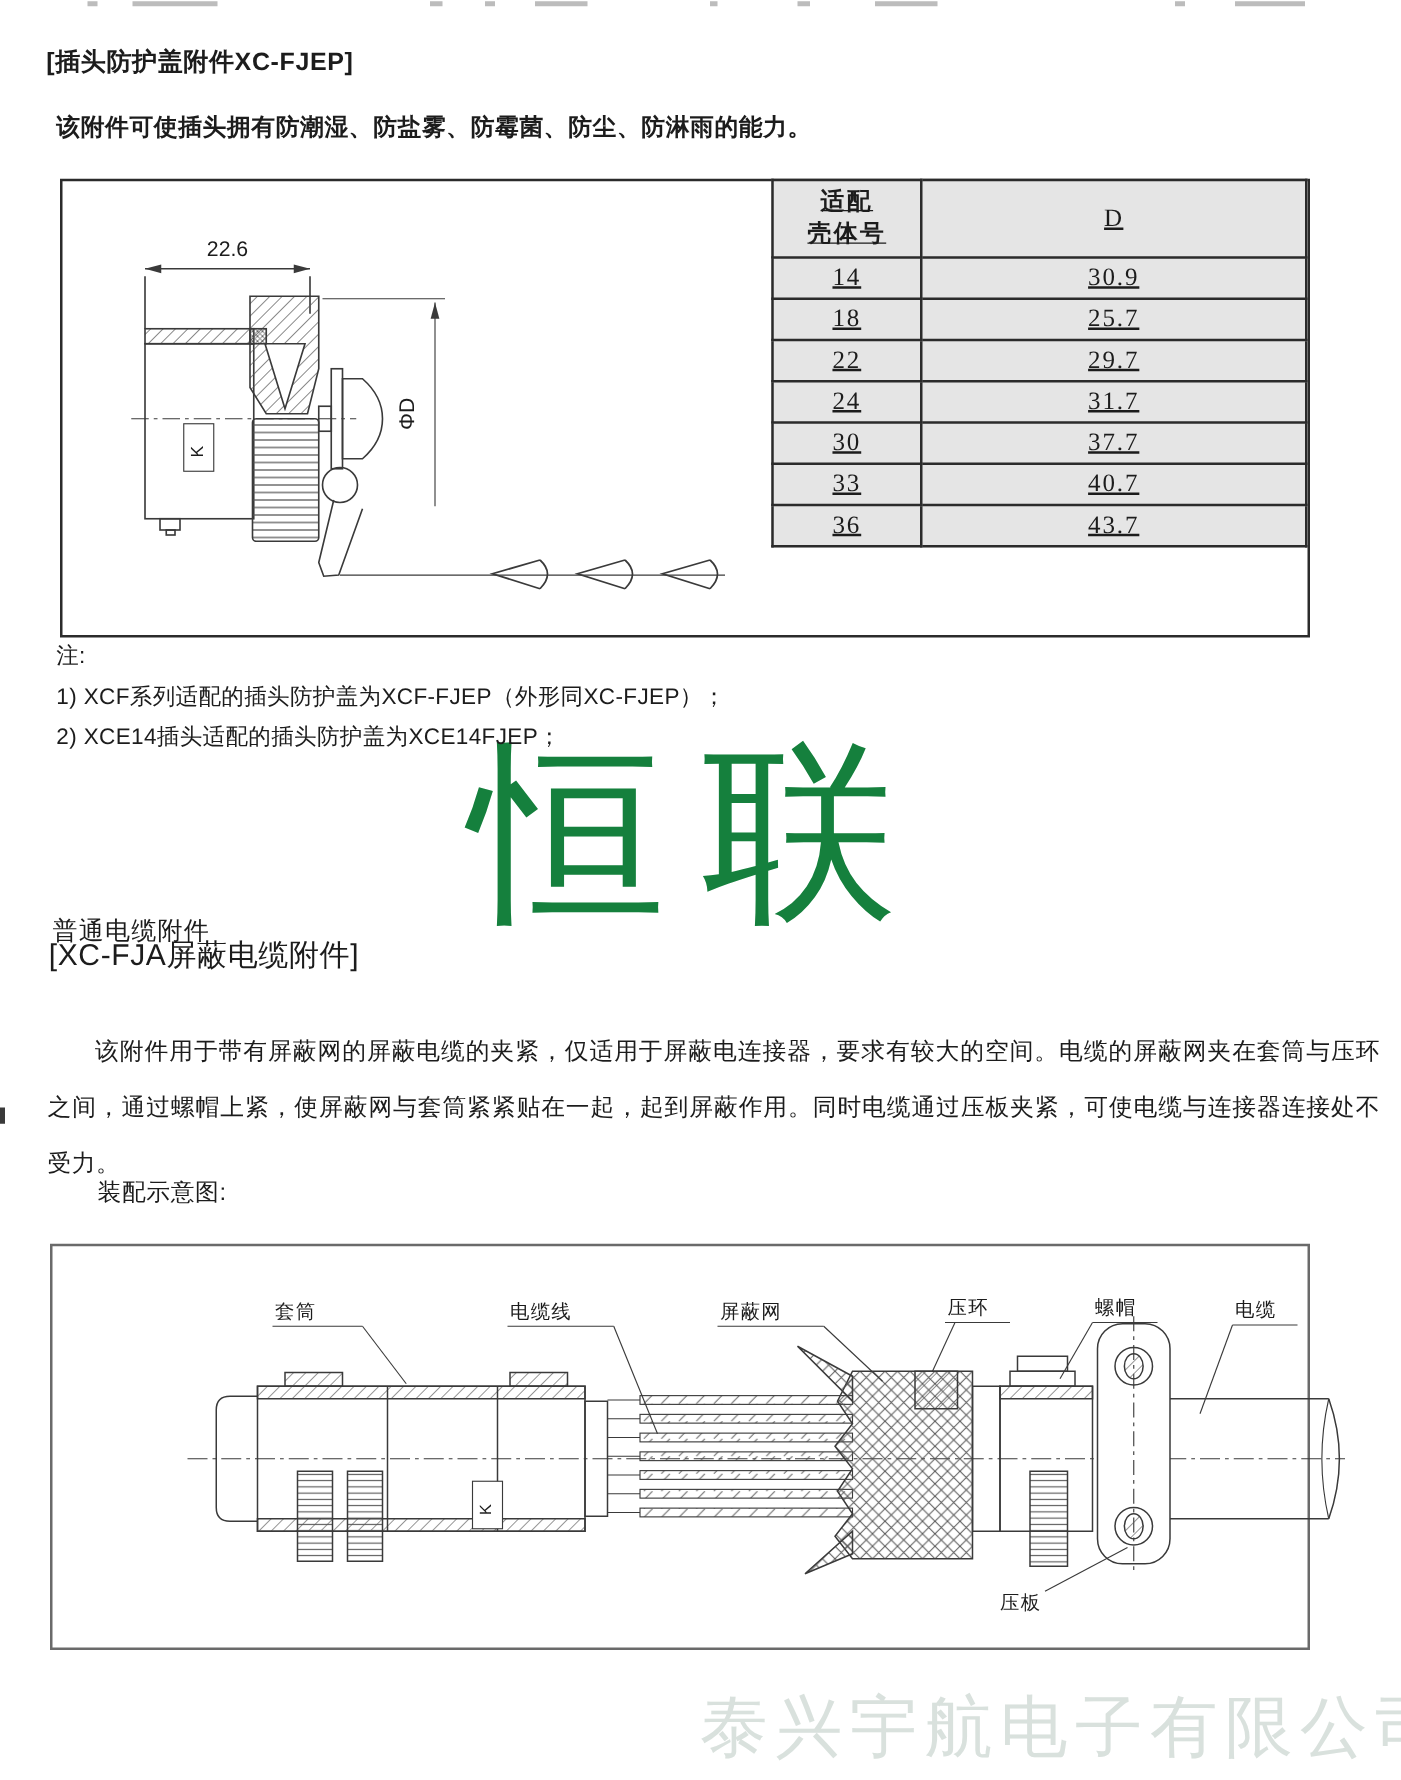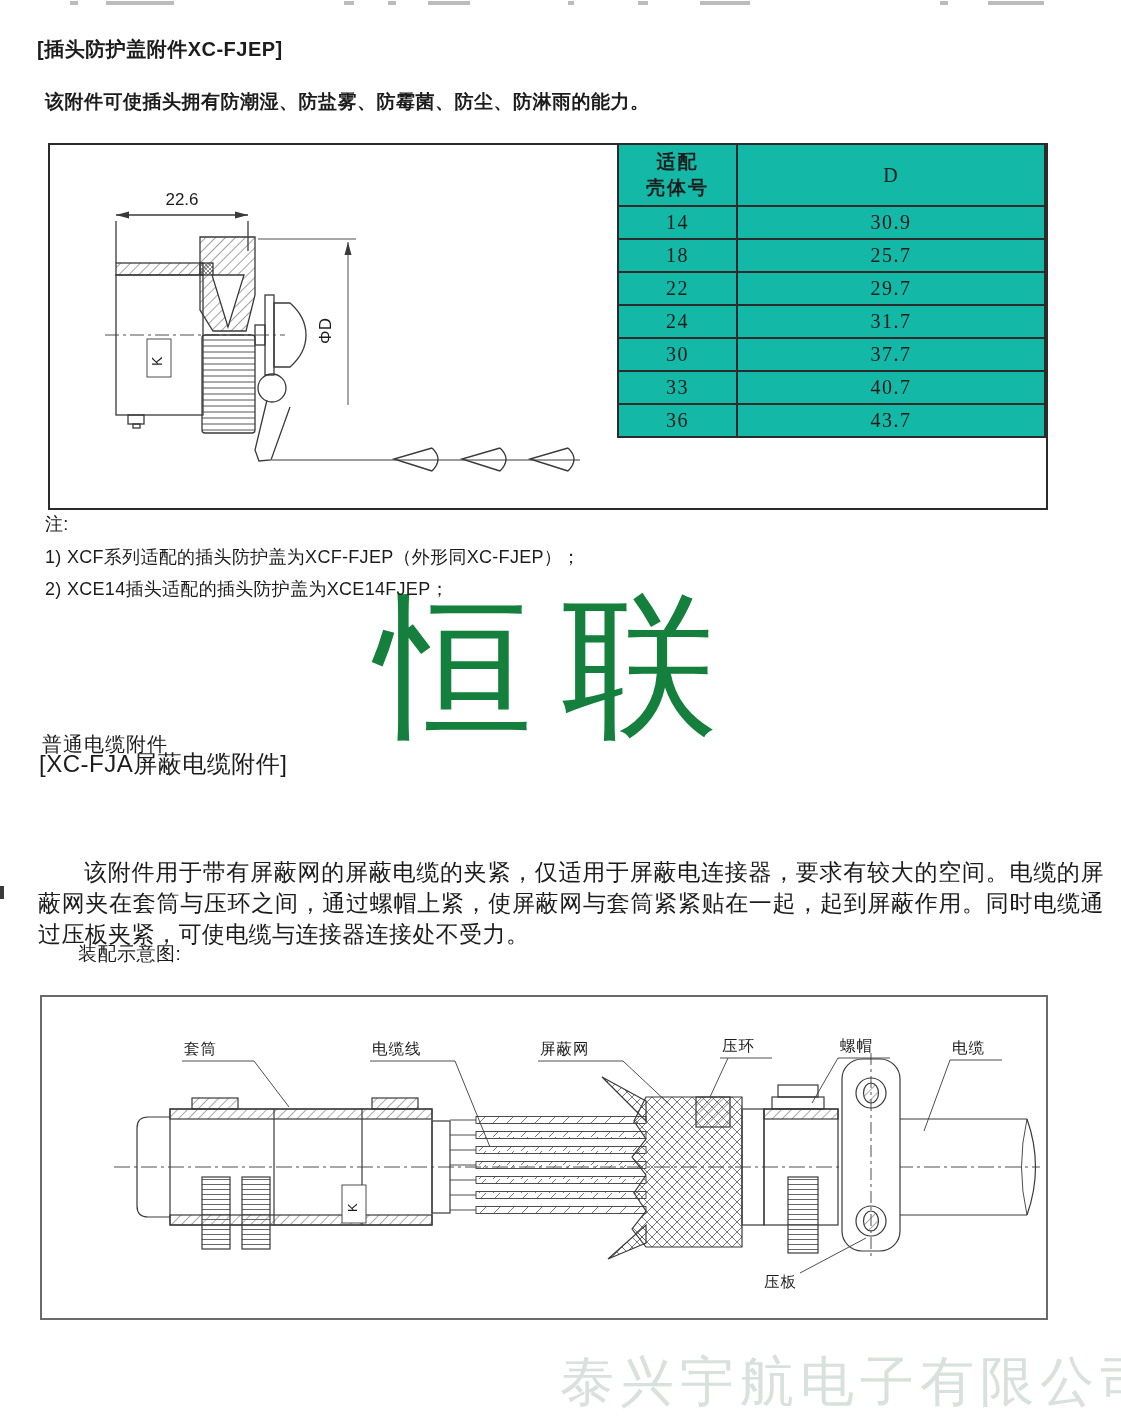--- a/index.html
+++ b/index.html
@@ -24,38 +24,38 @@
   .edge-mark { position:absolute; left:0; top:886px; width:4px; height:13px; background:#3a3a3a; }
 
   .content { position:absolute; inset:0; z-index:1; }
 
   .bracket-title { position:absolute; left:37px; top:36px; font-size:20px; font-weight:bold; letter-spacing:0.5px; }
   .intro { position:absolute; left:45px; top:89px; font-size:19px; font-weight:bold; letter-spacing:0.5px; }
 
   .fig1-frame { position:absolute; left:48px; top:143px; width:1000px; height:367px; border:2px solid #2b2b2b; box-sizing:border-box; background:transparent; }
   .fig1-svg { position:absolute; left:0; top:0; }
 
-  .spec-table { position:absolute; left:567px; top:-2px; border-collapse:collapse; background:#14b8a6;
-                font-family:"Liberation Serif", serif; }
+  .spec-table { position:absolute; left:567px; top:-2px; border-collapse:collapse; background:#e5e5e5;
+                font-family:"Liberation Serif", serif;text-decoration:underline; }
   .spec-table td, .spec-table th { border:2px solid #2b2b2b; text-align:center; padding:0; }
   .spec-table th { width:118px; height:60px; font-size:19px; font-weight:bold; letter-spacing:2px; line-height:1.35; }
   .spec-table th.dcol { width:309px; font-size:20px; letter-spacing:1px; font-weight:normal; }
   .spec-table td { height:31px; font-size:20px; letter-spacing:1.5px; }
 
   .notes { position:absolute; left:45px; top:508px; font-size:18px; line-height:32.5px; letter-spacing:0.3px; }
   .notes p { margin:0; }
 
   .sec-heading { position:absolute; left:42px; top:731px; font-size:20px; letter-spacing:1px; }
   .sec-bracket { position:absolute; left:39px; top:748px; font-size:24px; letter-spacing:0.5px; }
 
-  .paragraph { position:absolute; left:38px; top:857px; width:1066px; font-size:23px; line-height:31px;
+  .paragraph { position:absolute; left:38px; top:819px; width:1066px; font-size:19px; line-height:45px;
                text-align:justify; text-indent:2em; letter-spacing:0.4px; }
   .diagram-caption { position:absolute; left:78px; top:941px; font-size:19px; letter-spacing:0.5px; }
 
-  .fig2-frame { position:absolute; left:40px; top:995px; width:1008px; height:325px; border:2px solid #6a6a6a; box-sizing:border-box; }
+  .fig2-frame { position:absolute; left:40px; top:995px; width:1008px; height:325px; border:2px solid #6a6a6a; box-sizing:border-box;padding-left:36px; }
 
   svg text.dim { font-family:"Liberation Sans", sans-serif; fill:#1c1c1c; }
   svg text.lbl { font-family:"Liberation Sans", sans-serif; fill:#1c1c1c; font-size:15.5px; letter-spacing:1px; }
 </style>
 </head>
 <body>
 
 <div class="page">
 
   <div class="wm-center">恒联</div>

